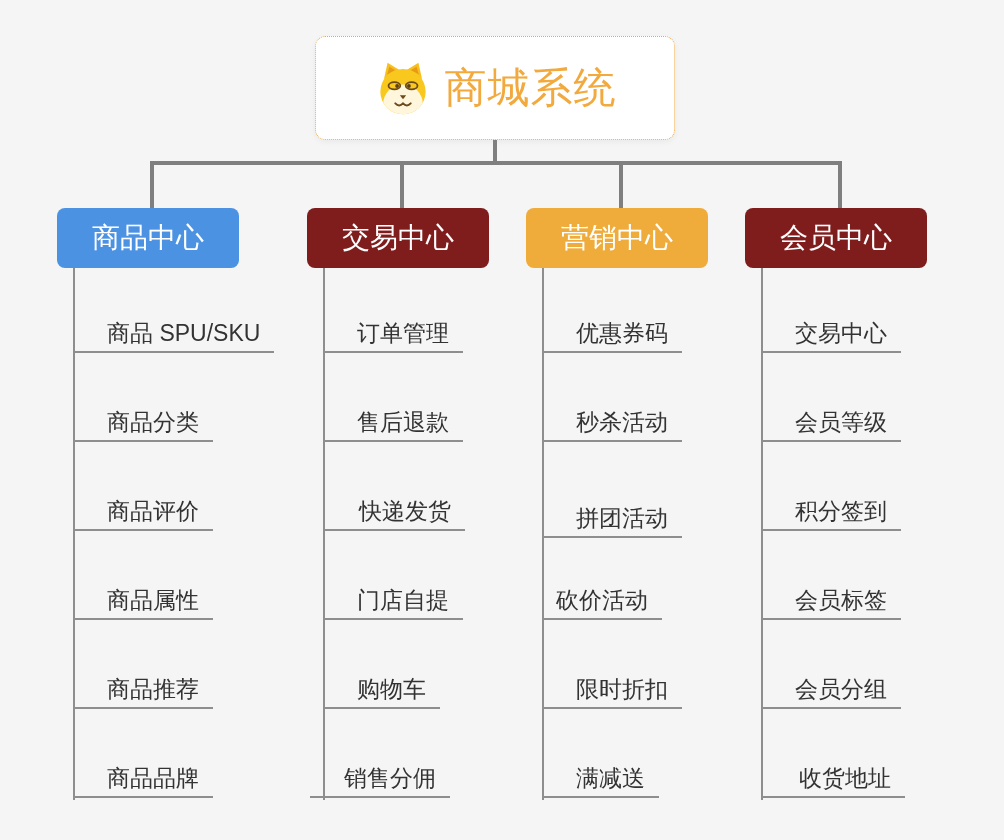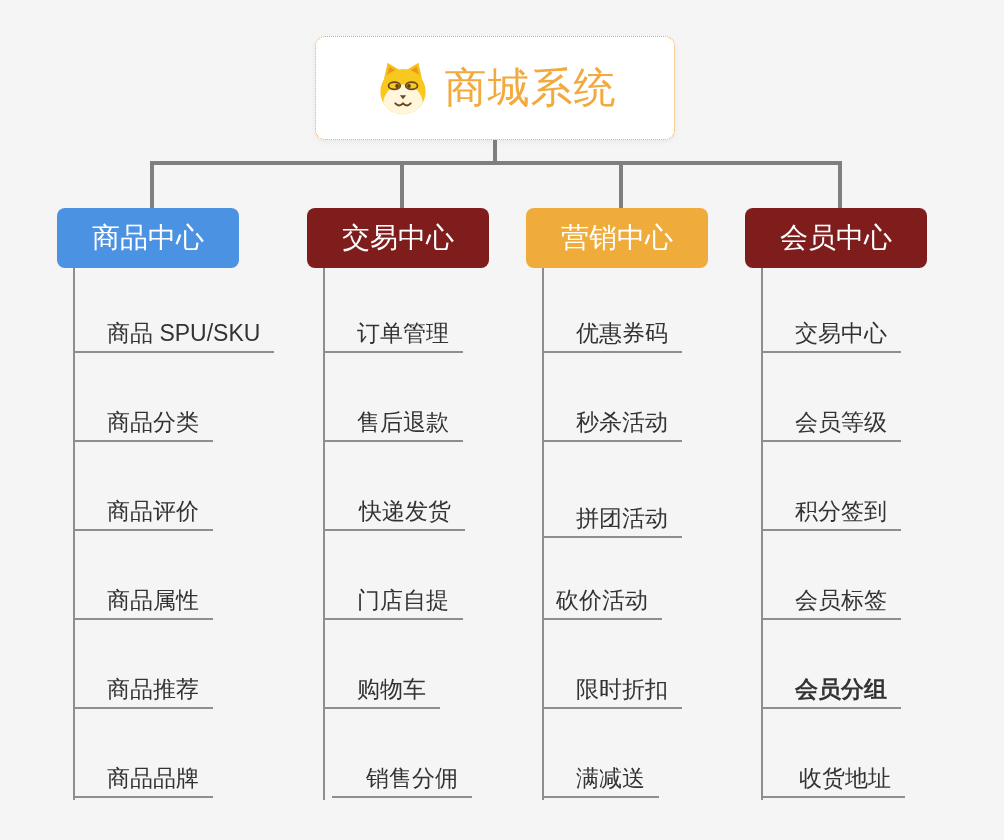--- a/index.html
+++ b/index.html
@@ -126,34 +126,34 @@
       <div class="child-node" style="left: 73px; top: 671px; border-bottom-color: rgb(142, 142, 142); color: rgb(51, 51, 51);">商品推荐</div>
       <div class="child-node" style="left: 73px; top: 760px; border-bottom-color: rgb(142, 142, 142); color: rgb(51, 51, 51);">商品品牌</div>
       <div class="line" style="left: 400px; top: 161px; width: 4px; height: 47px; background: rgb(127, 127, 127);"></div>
       <div class="branch-node" style="left: 307px; top: 208px; background: #7f1d1d; color: rgb(255, 255, 255);">交易中心</div>
       <div class="thin-line" style="left: 323px; top: 268px; width: 2px; height: 532px; background: rgb(142, 142, 142);"></div>
       <div class="child-node" style="left: 323px; top: 315px; border-bottom-color: rgb(142, 142, 142); color: rgb(51, 51, 51);">订单管理</div>
       <div class="child-node" style="left: 323px; top: 404px; border-bottom-color: rgb(142, 142, 142); color: rgb(51, 51, 51);">售后退款</div>
       <div class="child-node" style="left: 323px; top: 493px; border-bottom-color: rgb(142, 142, 142); color: rgb(51, 51, 51); padding-left: 36px;">快递发货</div>
       <div class="child-node" style="left: 323px; top: 582px; border-bottom-color: rgb(142, 142, 142); color: rgb(51, 51, 51);">门店自提</div>
       <div class="child-node" style="left: 323px; top: 671px; border-bottom-color: rgb(142, 142, 142); color: rgb(51, 51, 51);">购物车</div>
-      <div class="child-node" style="left: 332px; top: 760px; border-bottom-color: rgb(142, 142, 142); color: rgb(51, 51, 51);">销售分佣</div>
+      <div class="child-node" style="left: 310px; top: 760px; border-bottom-color: rgb(142, 142, 142); color: rgb(51, 51, 51);">销售分佣</div>
       <div class="line" style="left: 619px; top: 161px; width: 4px; height: 47px; background: rgb(127, 127, 127);"></div>
       <div class="branch-node" style="left: 526px; top: 208px; background: rgb(239, 172, 58); color: rgb(255, 255, 255);">营销中心</div>
       <div class="thin-line" style="left: 542px; top: 268px; width: 2px; height: 532px; background: rgb(142, 142, 142);"></div>
       <div class="child-node" style="left: 542px; top: 315px; border-bottom-color: rgb(142, 142, 142); color: rgb(51, 51, 51);">优惠券码</div>
       <div class="child-node" style="left: 542px; top: 404px; border-bottom-color: rgb(142, 142, 142); color: rgb(51, 51, 51);">秒杀活动</div>
       <div class="child-node" style="left: 542px; top: 500px; border-bottom-color: rgb(142, 142, 142); color: rgb(51, 51, 51);">拼团活动</div>
       <div class="child-node" style="left: 542px; top: 582px; border-bottom-color: rgb(142, 142, 142); color: rgb(51, 51, 51); padding-left: 14px;">砍价活动</div>
       <div class="child-node" style="left: 542px; top: 671px; border-bottom-color: rgb(142, 142, 142); color: rgb(51, 51, 51);">限时折扣</div>
       <div class="child-node" style="left: 542px; top: 760px; border-bottom-color: rgb(142, 142, 142); color: rgb(51, 51, 51);">满减送</div>
       <div class="line" style="left: 838px; top: 161px; width: 4px; height: 47px; background: rgb(127, 127, 127);"></div>
       <div class="branch-node" style="left: 745px; top: 208px; background: #7f1d1d; color: rgb(255, 255, 255);">会员中心</div>
       <div class="thin-line" style="left: 761px; top: 268px; width: 2px; height: 532px; background: rgb(142, 142, 142);"></div>
       <div class="child-node" style="left: 761px; top: 315px; border-bottom-color: rgb(142, 142, 142); color: rgb(51, 51, 51);">交易中心</div>
       <div class="child-node" style="left: 761px; top: 404px; border-bottom-color: rgb(142, 142, 142); color: rgb(51, 51, 51);">会员等级</div>
       <div class="child-node" style="left: 761px; top: 493px; border-bottom-color: rgb(142, 142, 142); color: rgb(51, 51, 51);">积分签到</div>
       <div class="child-node" style="left: 761px; top: 582px; border-bottom-color: rgb(142, 142, 142); color: rgb(51, 51, 51);">会员标签</div>
-      <div class="child-node" style="left: 761px; top: 671px; border-bottom-color: rgb(142, 142, 142); color: rgb(51, 51, 51); font-weight: bold;">会员分组</div>
+      <div class="child-node" style="left: 761px; top: 671px; border-bottom-color: rgb(142, 142, 142); color: rgb(51, 51, 51);">会员分组</div>
       <div class="child-node" style="left: 761px; top: 760px; border-bottom-color: rgb(142, 142, 142); color: rgb(51, 51, 51); padding-left: 38px;">收货地址</div>
     </div>
 
 </div>
 
 </body></html>

